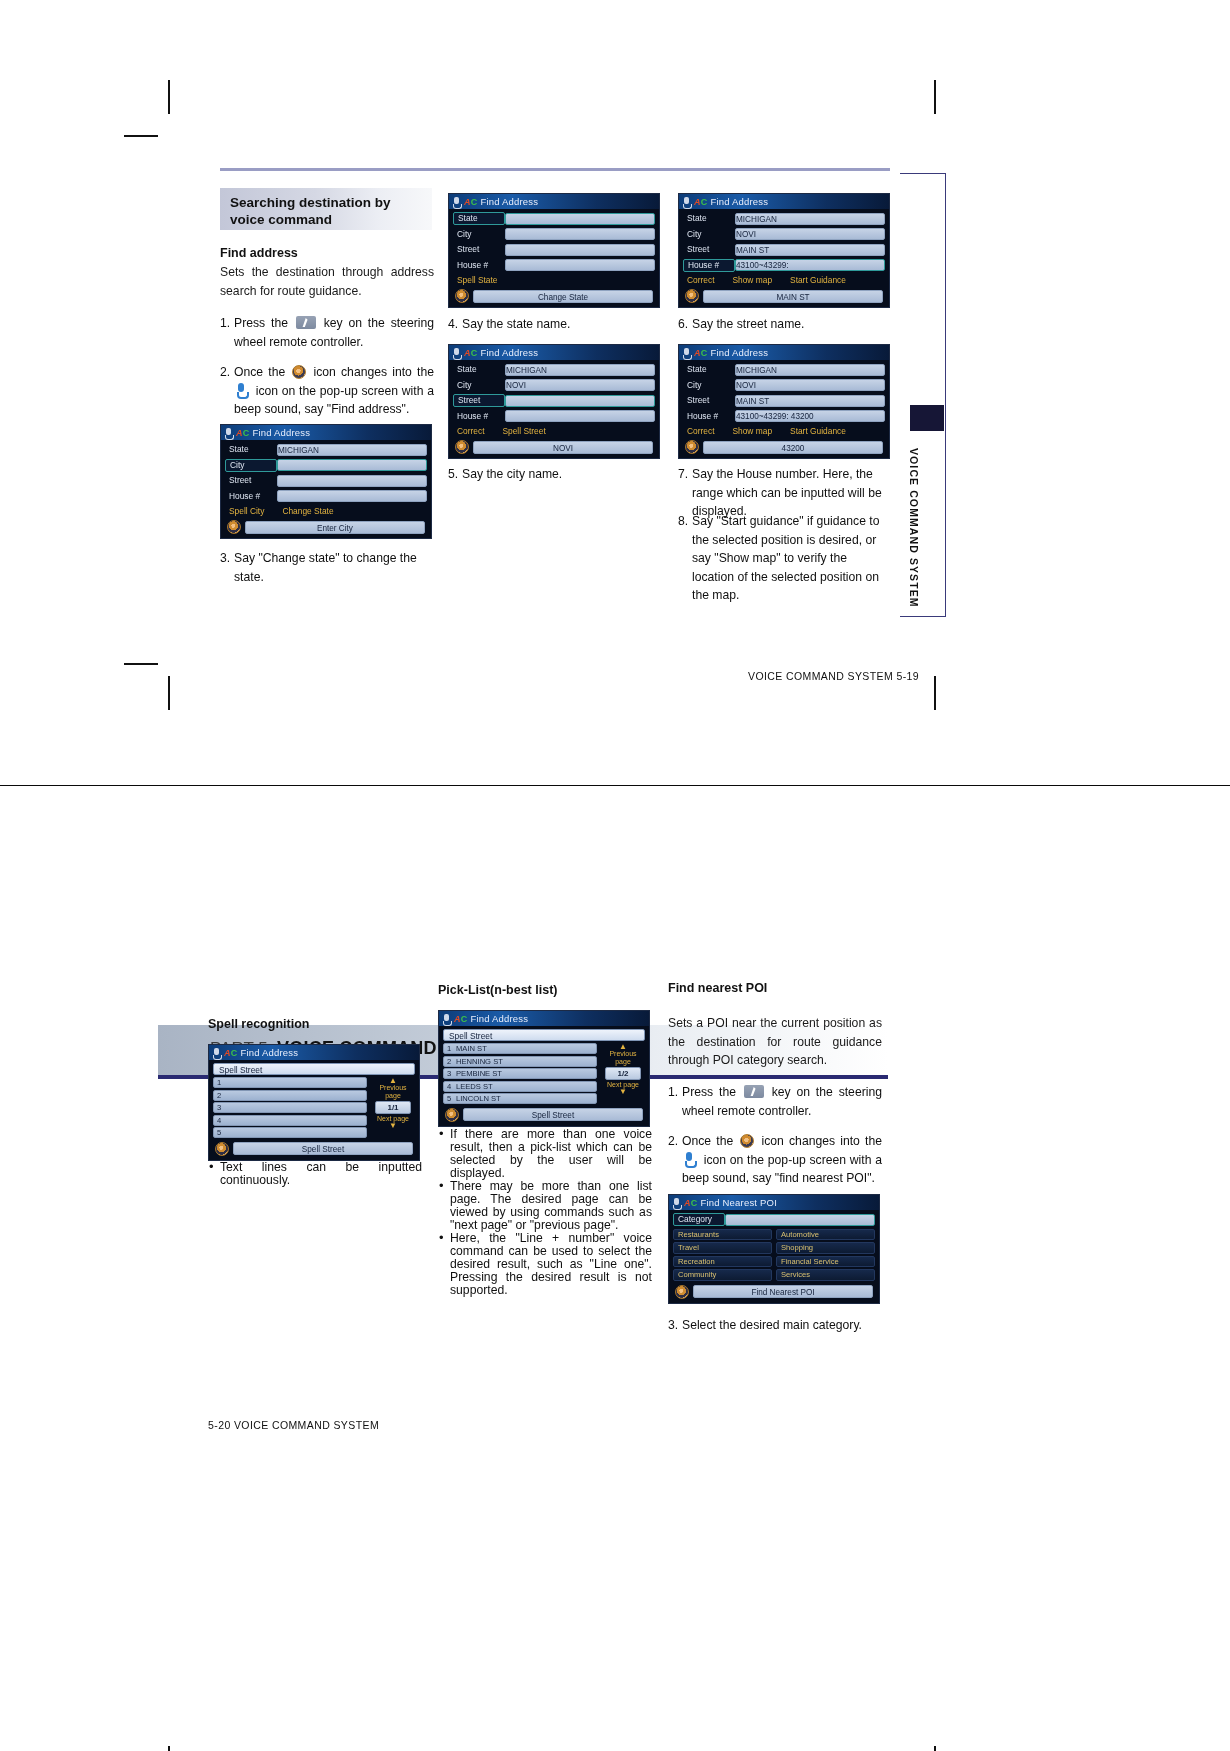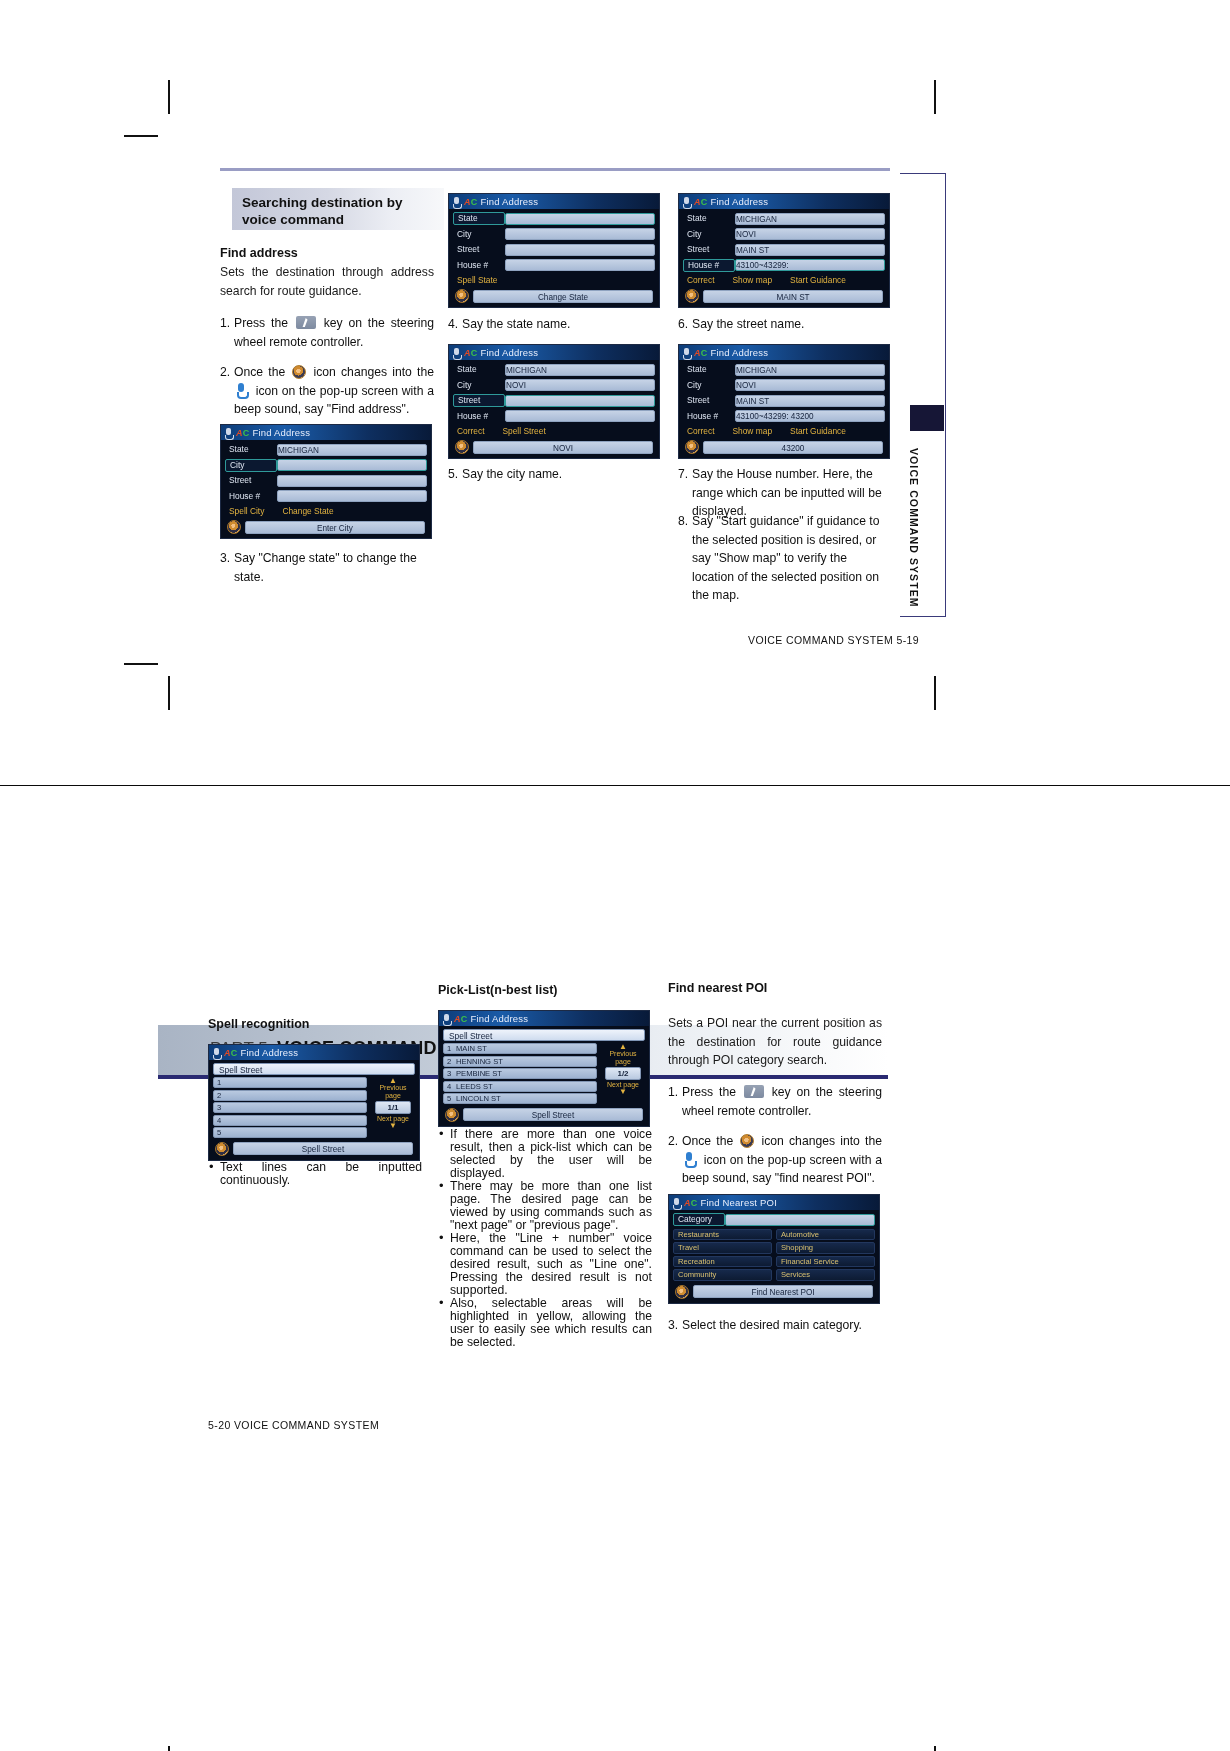--- a/index.html
+++ b/index.html
@@ -24,21 +24,21 @@
 
   
   .p1-topline {
     position:absolute; left:220px; top:168px; width:670px; height:3px;
     background:#9a9dc4;
   }
   .sec-head {
     position:absolute; left:220px; top:188px; width:212px; height:42px;
     background:linear-gradient(to right,#c3c7d8 0%, #d5d8e4 45%, #eceef4 75%, #f7f8fa 100%);
     padding:6px 8px 0 10px;
-    font-size:13.5px; font-weight:bold; line-height:17px; color:#111;margin-left:12px;
+    font-size:13.5px; font-weight:bold; line-height:17px; color:#111;
   }
   .sub-head {
     position:absolute; font-size:12.5px; font-weight:bold; color:#111;
   }
   .body-txt {
     position:absolute; font-size:12.2px; line-height:18.5px; color:#1a1a1a;
     text-align:justify;
   }
   .num-item { position:absolute; font-size:12.2px; line-height:18.5px; text-align:justify; }
   .num-item .n { position:absolute; left:0; top:0; }
@@ -453,21 +453,21 @@
 
   <div class="cap" style="left:678px; top:512px; width:214px;">
     <span class="n">8.</span>
     <span class="t">Say "Start guidance" if guidance to the selected position is desired, or say "Show map" to verify the location of the selected position on the map.</span>
   </div>
 
   <div class="side-rule" style="left:900px; top:173px; width:46px; height:444px; border-color:#3a3a7a;"></div>
   <div class="side-tab" style="left:910px; top:405px; width:34px; height:26px;"></div>
   <div class="side-vert" style="left:908px; top:448px;">VOICE COMMAND SYSTEM</div>
 
-  <div class="folio" style="left:748px; top:634px;">VOICE COMMAND SYSTEM   5-19</div>
+  <div class="folio" style="left:748px; top:670px;">VOICE COMMAND SYSTEM   5-19</div>
 </div>
 
 <div class="hrule" style="top:785px;"></div>
 
 <div class="page page2">
   <div class="cmark vmark" style="left:168px; top:866px;"></div>
 
   <div class="cmark vmark" style="left:934px; top:866px;"></div>
 
 </div>
@@ -575,21 +575,20 @@
       <div class="nav-bmic"></div>
       <div class="nav-binput">Spell Street</div>
     </div>
   </div>
 </div>
 
 <ul class="bul" style="left:438px; top:1128px; width:214px;">
   <li>If there are more than one voice result, then a pick-list which can be selected by the user will be displayed.</li>
   <li>There may be more than one list page. The desired page can be viewed by using commands such as "next page" or "previous page".</li>
   <li>Here, the "Line + number" voice command can be used to select the desired result, such as "Line one". Pressing the desired result is not supported.</li>
-  <li>Also, selectable areas will be highlighted in yellow, allowing the user to easily see which results can be selected.</li>
 </ul>
 
 <div class="sub-head" style="left:668px; top:981px;">Find nearest POI</div>
 <div class="body-txt" style="left:668px; top:1014px; width:214px;">Sets a POI near the current position as the destination for route guidance through POI category search.</div>
 
 <div class="num-item" style="left:668px; top:1083px; width:214px;">
   <span class="n">1.</span>
   <span class="t">Press the <span class="ico-wheel"></span> key on the steering wheel remote controller.</span>
 </div>
 

